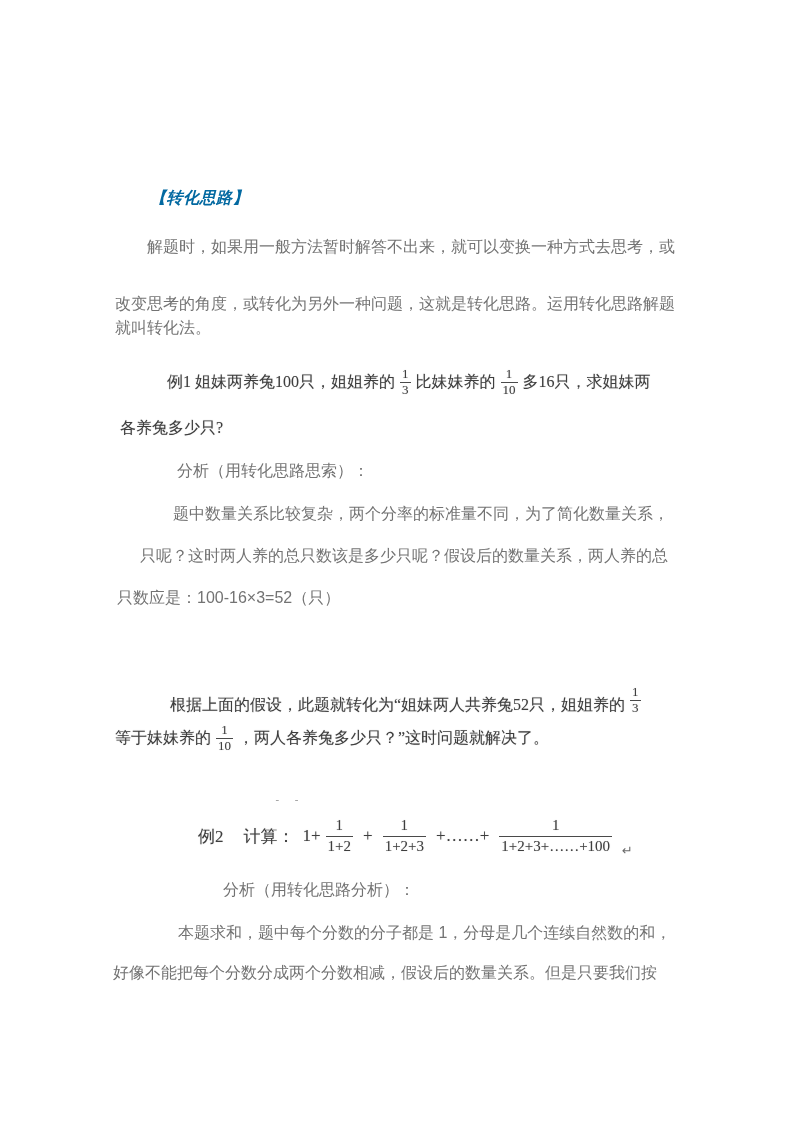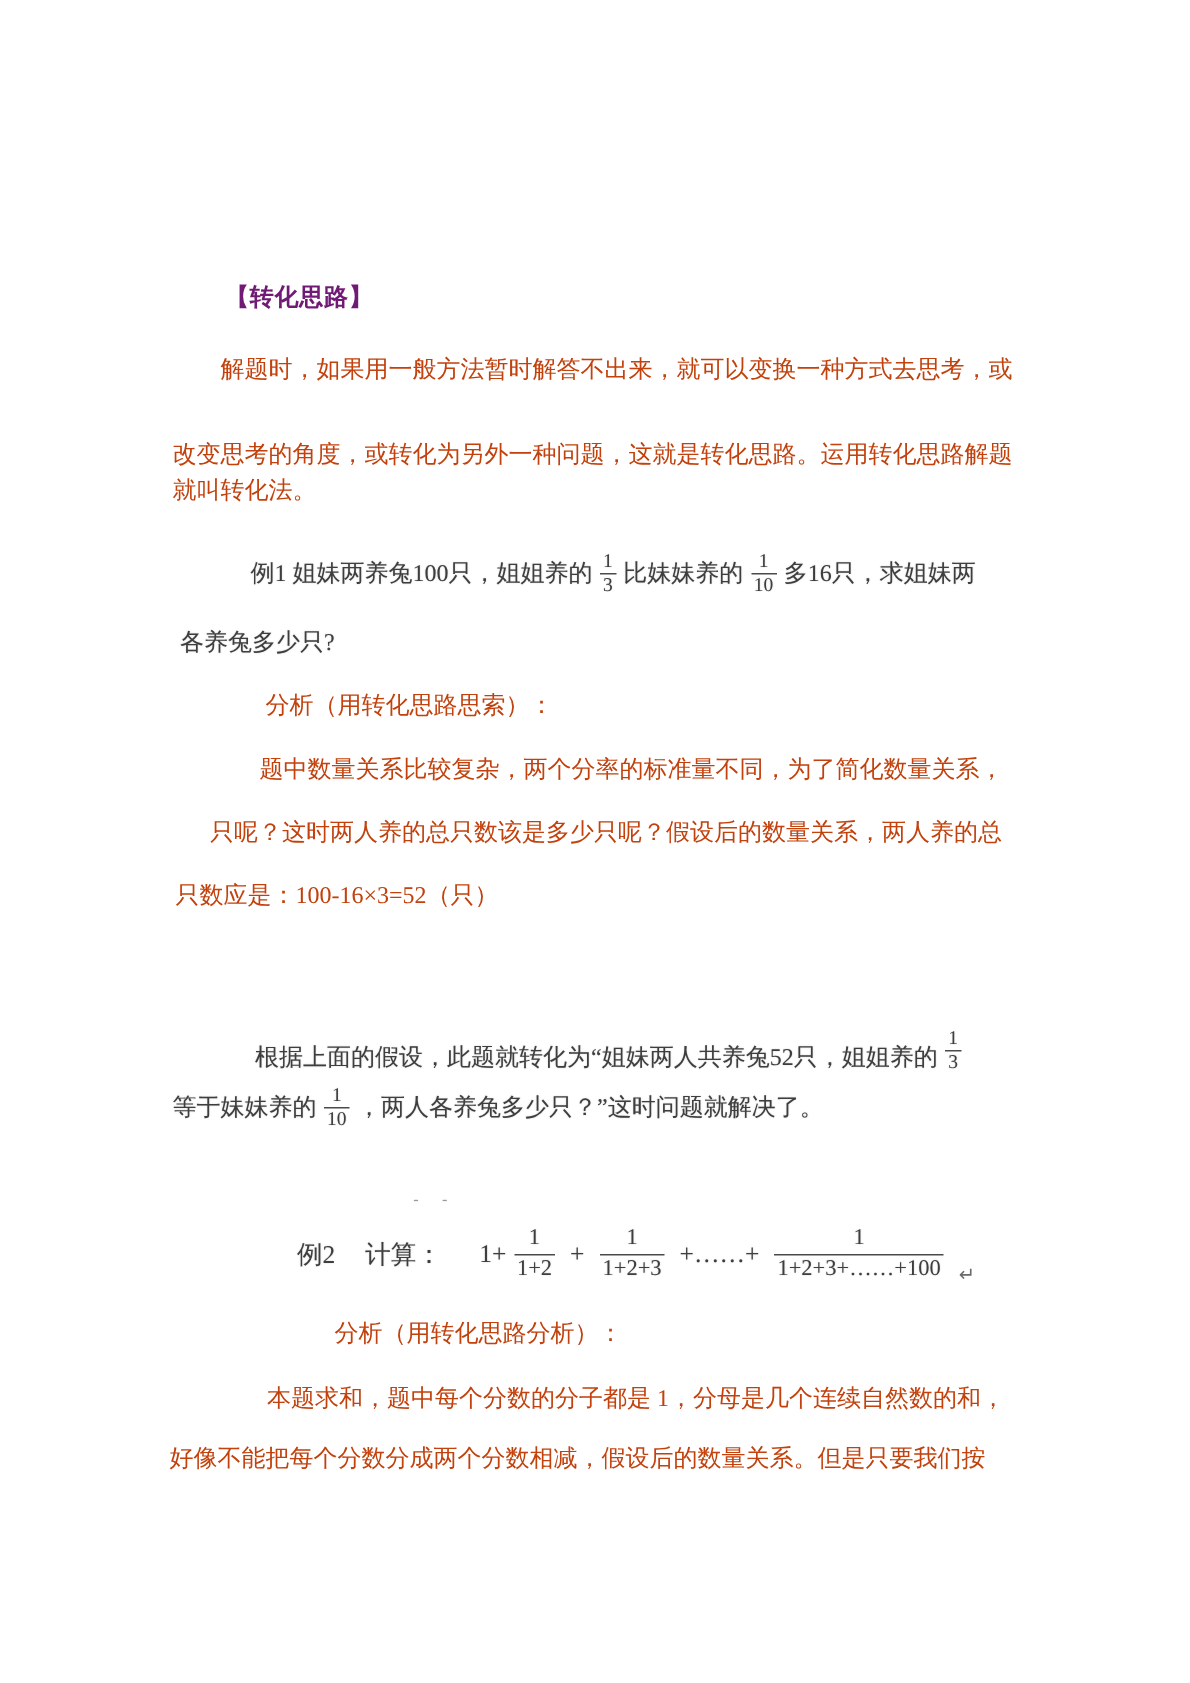--- a/index.html
+++ b/index.html
@@ -6,22 +6,22 @@
   html, body { background: #ffffff; }
   .page {
     position: relative;
     width: 793px;
     height: 1122px;
     background: #ffffff;
     overflow: hidden;
   }
   .abs { position: absolute; white-space: nowrap; }
   .sans {
-    font-family: Liberation Serif, serif;
-    color: #c2410c;
+    font-family: Liberation Sans, sans-serif;
+    color: #737373;
     font-size: 16px;
     height: 22px;
     line-height: 22px;
   }
   .scan {
     font-family: "Liberation Serif", serif;
     color: #3e3e3e;
     font-size: 16px;
     text-shadow: 0 0 1px rgba(90,90,90,0.38);
   }
@@ -38,42 +38,42 @@
     align-items: center;
     line-height: 1.15;
     margin: 0 5px;
   }
   .frac .den { border-top: 1px solid #4a4a4a; padding: 0 2px; }
   .frac.small { font-size: 13px; }
   .frac.big { font-size: 15px; line-height: 1.3; }
   .op { margin: 0 5px; }
   .formula { font-size: 17px; }
   .ex-gap { margin-right: 20px; }
-  .calc-gap { margin-right: 25px; }
+  .calc-gap { margin-right: 8px; }
   .return-mark {
     font-size: 13px;
     color: #6a6a6a;
     align-self: flex-end;
     margin: 0 0 10px 5px;
     text-shadow: none;
     font-family: "DejaVu Sans", sans-serif;
   }
   .artifact {
     color: #9a9a9a;
     font-size: 11px;
     letter-spacing: 3px;
     font-family: "DejaVu Sans Mono", monospace;
   }
 </style>
 </head>
 <body>
 
 <div class="page">
 
-  <div class="abs title" style="left: 150px; top: 188px; color: #701a75;">【转化思路】</div>
+  <div class="abs title" style="left: 150px; top: 188px; color: #0369a1; font-style: italic;">【转化思路】</div>
 
   <div class="abs sans" style="left:147px; top:236px;">解题时，如果用一般方法暂时解答不出来，就可以变换一种方式去思考，或</div>
   <div class="abs sans" style="left:115px; top:277px;margin-top:16px;">改变思考的角度，或转化为另外一种问题，这就是转化思路。运用转化思路解题</div>
   <div class="abs sans" style="left:115px; top:317px;">就叫转化法。</div>
 
   <div class="abs row scan" style="left:167px; top:358px; height:48px;">
     <span>例1 姐妹两养兔100只，姐姐养的</span>
     <span class="frac small">
       <span class="num">1</span>
       <span class="den">3</span>

